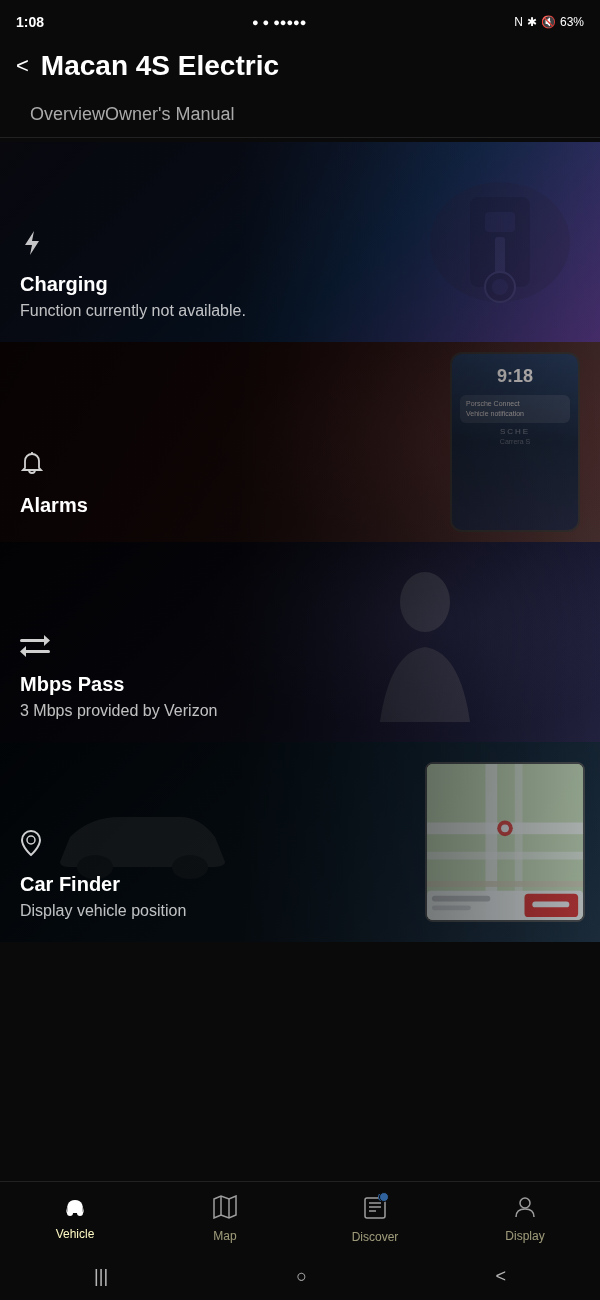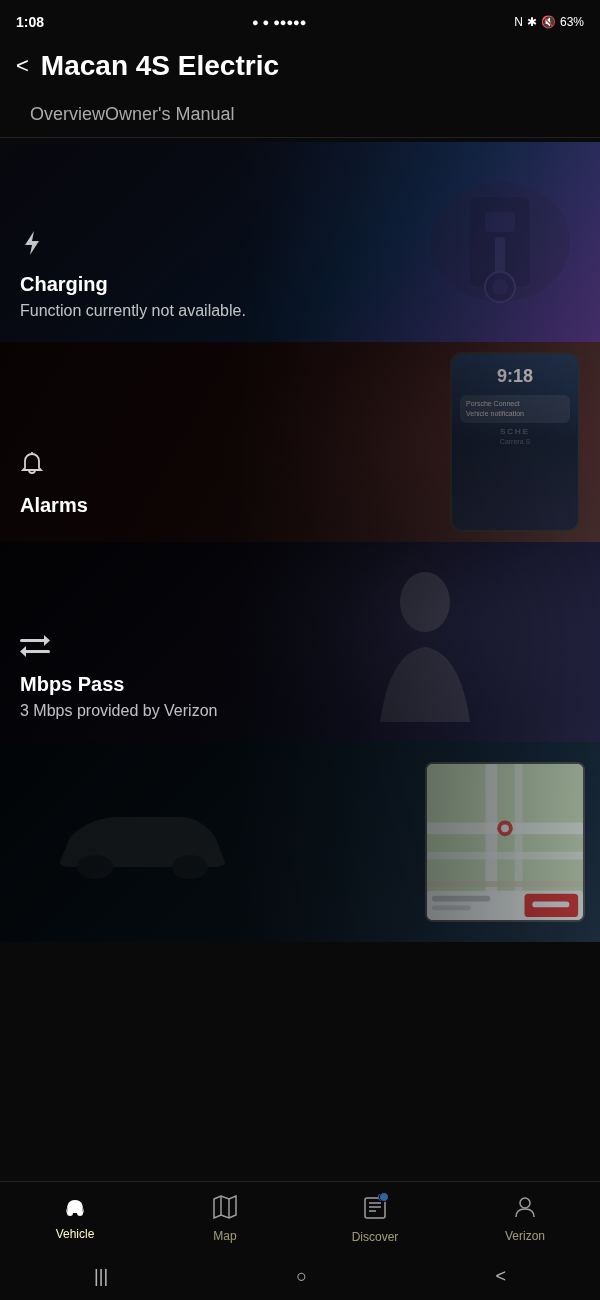--- a/index.html
+++ b/index.html
@@ -466,20 +466,30 @@
 
           <rect x="0" y="130" width="160" height="30" fill="rgba(255,255,255,0.9)" rx="4"></rect>
           <rect x="5" y="135" width="60" height="6" rx="3" fill="#ccc"></rect>
           <rect x="5" y="145" width="40" height="5" rx="2.5" fill="#ddd"></rect>
           <rect x="100" y="133" width="55" height="24" rx="4" fill="#e53935"></rect>
           <rect x="108" y="141" width="38" height="6" rx="3" fill="#fff"></rect>
         </svg>
       </div>
     </div>
     <div class="card-overlay"></div>
+    <div class="card-content">
+      <div class="card-icon">
+        <svg width="22" height="28" viewBox="0 0 22 28" fill="none" stroke="white" stroke-width="2" opacity="0.9">
+          <path d="M11 2 C6 2 2 6 2 11 C2 18 11 26 11 26 C11 26 20 18 20 11 C20 6 16 2 11 2 Z"></path>
+          <circle cx="11" cy="11" r="4" stroke="white" stroke-width="1.5"></circle>
+        </svg>
+      </div>
+      <div class="card-title">Car Finder</div>
+      <div class="card-subtitle">Display vehicle position</div>
+    </div>
   </div>
 
 </div>
 
 <div style="height: 120px;"></div>
 
 <div class="bottom-nav">
 
   <div class="nav-item active">
     <div class="nav-icon">
@@ -518,21 +528,21 @@
     <span class="nav-label">Discover</span>
   </div>
 
   <div class="nav-item">
     <div class="nav-icon">
       <svg width="22" height="24" viewBox="0 0 22 24" fill="none" stroke="white" stroke-width="1.5">
         <circle cx="11" cy="8" r="5"></circle>
         <path d="M2 22 Q2 14 11 14 Q20 14 20 22"></path>
       </svg>
     </div>
-    <span class="nav-label">Verizon</span>
+    <span class="nav-label">Display</span>
   </div>
 
 </div>
 
 <div class="android-nav">
   <span class="android-btn">|||</span>
   <span class="android-btn">○</span>
   <span class="android-btn">&lt;</span>
 </div>
 

